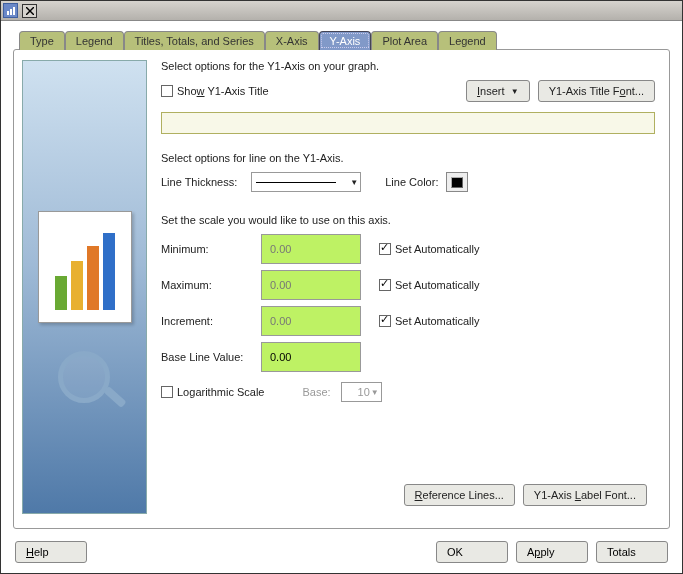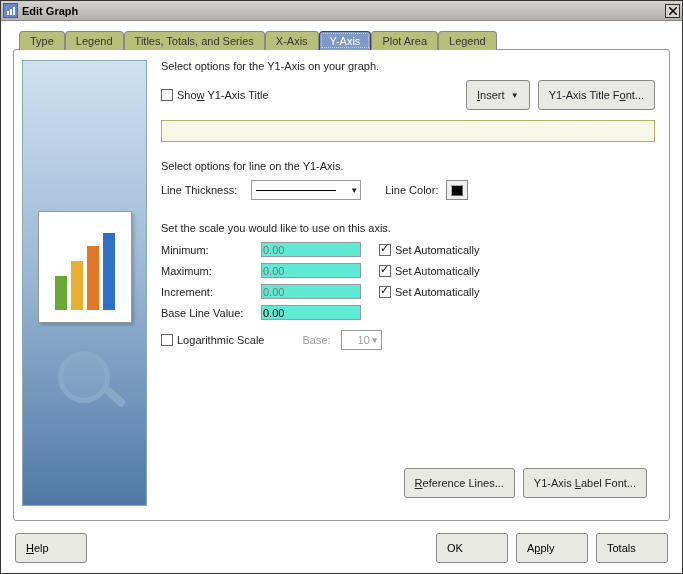--- a/index.html
+++ b/index.html
@@ -20,22 +20,22 @@
 .sidebar-img .bar1{ position:absolute; left:32px; top:215px; width:12px; height:34px; background:#69a933; }
 .sidebar-img .bar2{ position:absolute; left:48px; top:200px; width:12px; height:49px; background:#e8b030; }
 .sidebar-img .bar3{ position:absolute; left:64px; top:185px; width:12px; height:64px; background:#e07828; }
 .sidebar-img .bar4{ position:absolute; left:80px; top:172px; width:12px; height:77px; background:#2f6fc8; }
 .sidebar-img .mag{ position:absolute; left:35px; top:290px; width:52px; height:52px; border:5px solid #89a9c8; border-radius:50%; background:rgba(255,255,255,0.08); }
 .sidebar-img .handle{ position:absolute; left:80px; top:332px; width:24px; height:8px; background:#89a9c8; transform:rotate(42deg); border-radius:3px; }
 .form { flex:1; display:flex; flex-direction:column; color:#222; }
 .row { display:flex; align-items:center; margin-bottom:6px; }
 .section-label { margin-bottom:8px; }
 .label { width:100px; }
-.input-text { border:1px solid #999; background:#5eead4; height:15px; padding:1px 1px; color:#777; }
-.btn { background:#e9e9e4; border:1px solid #888; border-radius:3px; padding:2px 10px; cursor:pointer; height:30px; display:inline-flex; align-items:center; }
+.input-text { border:1px solid #999; background:#bef264; height:30px; padding:1px 8px; color:#777; }
+.btn { background:#e9e9e4; border:1px solid #888; border-radius:3px; padding:2px 10px; cursor:pointer; height:22px; display:inline-flex; align-items:center; }
 .btn .u { text-decoration:underline; }
 .btn-small{ min-width:60px; justify-content:center;}
 .dropdown { border:1px solid #999; background:#fff; height:20px; width:110px; display:flex; align-items:center; justify-content:space-between; padding:0 2px 0 4px; cursor:pointer; }
 .dropdown .caret{ font-size:8px; }
 .line-thick { width:80px; border-top:1px solid #000; }
 .color-swatch { width:22px; height:20px; border:1px solid #888; background:#eee; display:flex; align-items:center; justify-content:center; cursor:pointer; }
 .color-swatch-inner { width:12px; height:11px; background:#000; border:1px solid #666; border-left-color:#aaa; border-top-color:#aaa;}
 .checkbox { width:12px; height:12px; border:1px solid #666; background:#fff; margin-right:4px; position:relative; cursor:pointer; flex-shrink:0; }
 .checkbox.checked::after{ content:"✓"; position:absolute; left:0; top:-3px; font-size:11px; color:#000; }
 .check-label .u { text-decoration:underline; }
@@ -50,21 +50,20 @@
 <div class="window">
 
   <div class="titlebar">
     <div class="titlebar-icon">
       <svg viewBox="0 0 10 10">
           <rect x="1" y="5" width="2" height="4" fill="#fff"></rect>
           <rect x="4" y="3" width="2" height="6" fill="#fff"></rect>
           <rect x="7" y="1" width="2" height="8" fill="#fff"></rect>
         </svg>
     </div>
-    <div class="titlebar-title">Edit Graph</div>
     <div class="titlebar-close">
       <svg width="8" height="8" viewBox="0 0 8 8">
           <line x1="0" y1="0" x2="8" y2="8" stroke="#000" stroke-width="1.4"></line>
           <line x1="8" y1="0" x2="0" y2="8" stroke="#000" stroke-width="1.4"></line>
         </svg>
     </div>
   </div>
 
   <div class="content">
     <div class="tabs">

